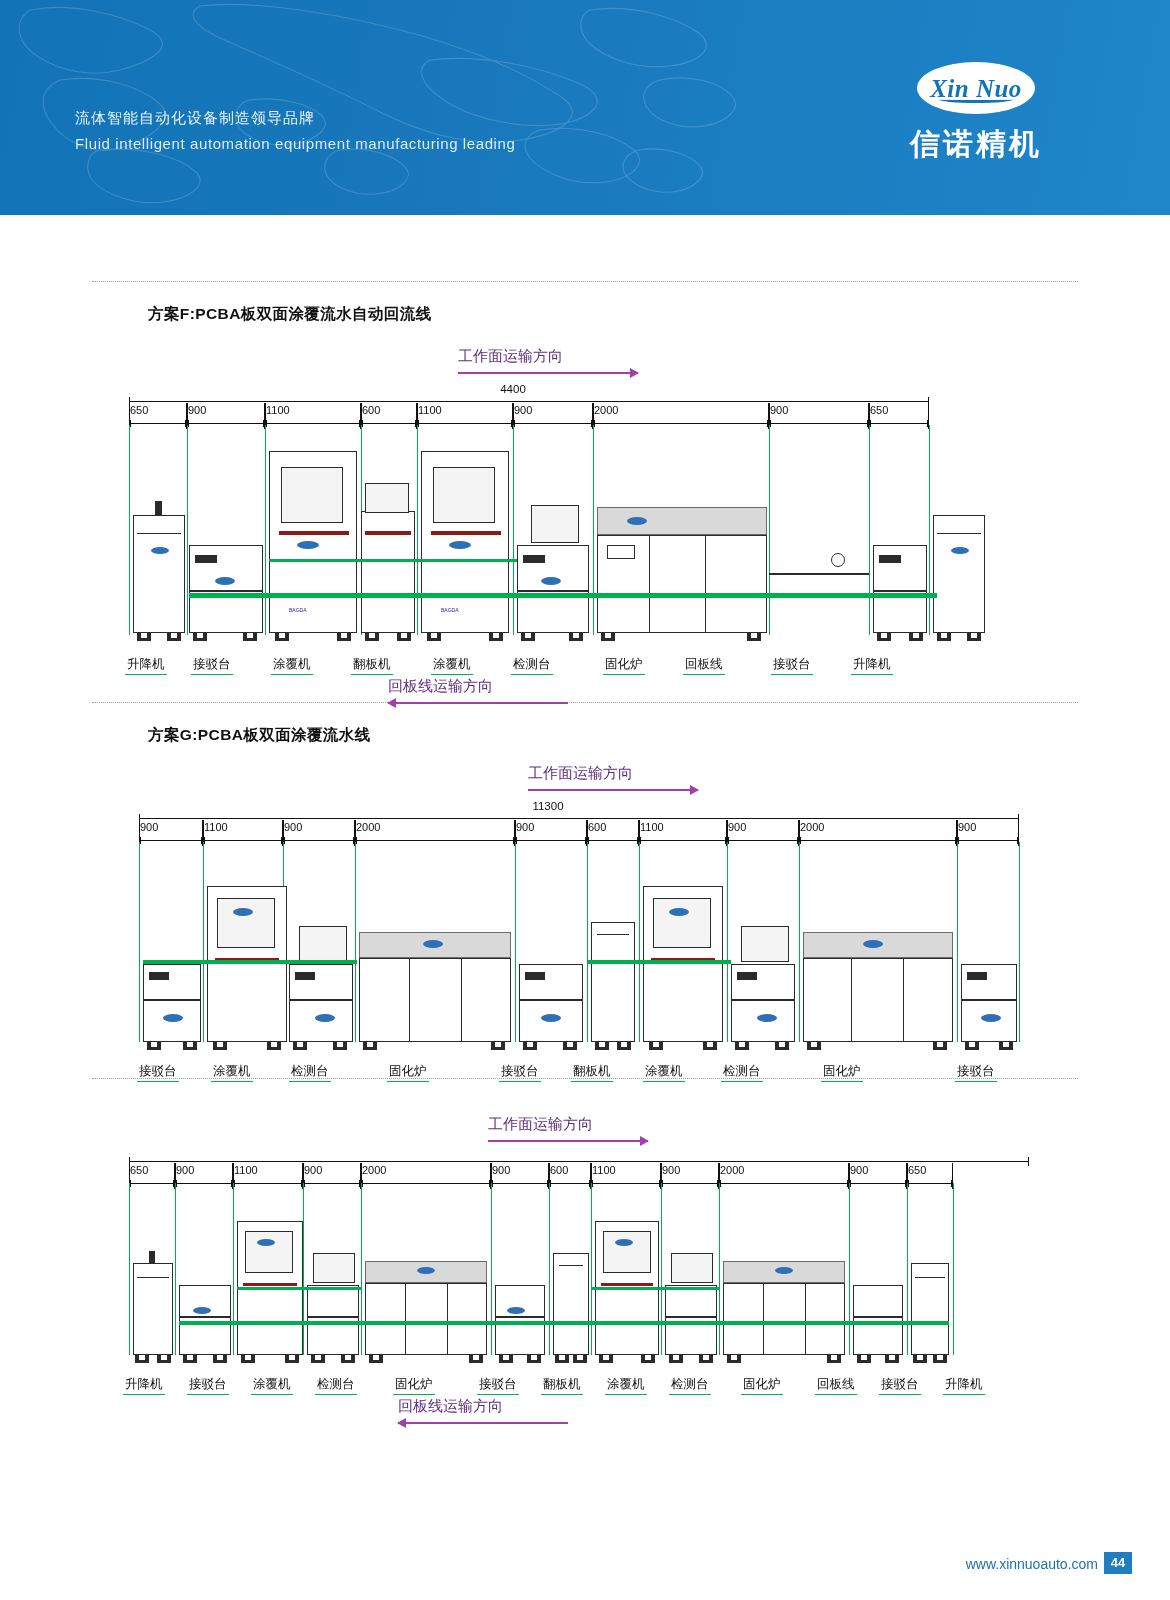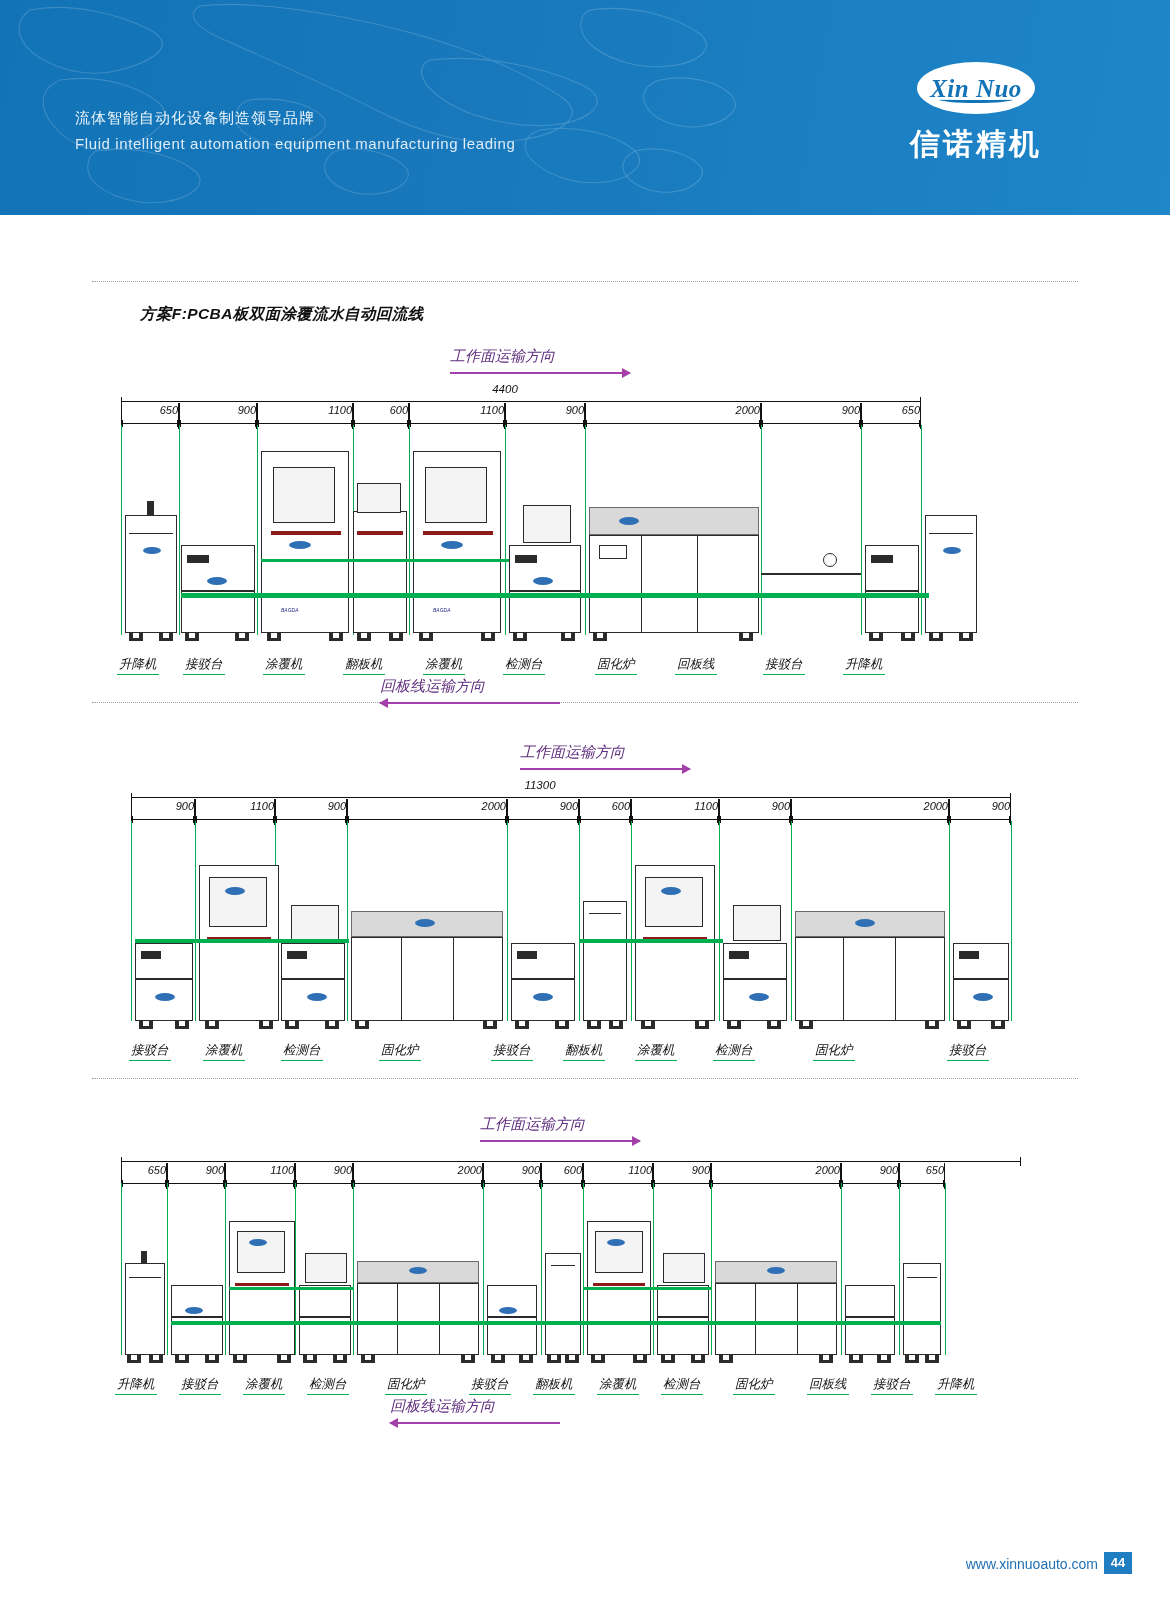--- a/index.html
+++ b/index.html
@@ -61,21 +61,21 @@
 
   
   .content { position:relative; width:1170px; }
 
   .divider {
     margin:0 92px;
     border-top:1px dotted #9aa0a6;
     height:0;
   }
 
-  .section { position:relative; padding:22px 0 8px 0;font-style:italic; }
+  .section { position:relative; padding:22px 0 8px 8px; }
   .section-title {
     margin-left:140px;
     font-size:15.5px; font-weight:bold; color:#111;
     letter-spacing:.4px;
   }
 
   
   .diagram { position:relative; margin:0 auto; }
 
   
@@ -112,21 +112,21 @@
   .dim-line::before { left:0; }
   .dim-line::after { right:0; }
 
   .seg-row { position:absolute; }
   .seg {
     position:absolute; top:0; height:26px;
     border-left:1px solid #111; border-right:1px solid #111;
   }
   .seg span {
     position:absolute; left:0; right:0; top:1px;
-    text-align:right; font-size:11px; color:#111;
+    text-align:left; font-size:11px; color:#111;
   }
   .seg i {
     position:absolute; left:0; right:0; top:20px; height:1px; background:#111;
   }
   .seg i::before, .seg i::after{
     content:""; position:absolute; top:-3px; width:1px; height:7px; background:#111;
   }
   .seg i::before{left:0;} .seg i::after{right:0;}
 
   
@@ -361,20 +361,21 @@
         <span class="arrow-line">
             <i></i>
           </span>
       </div>
     </div>
   </div>
 
   <div class="divider"></div>
 
   <div class="section" style="height:375px">
+    <div class="section-title">方案G:PCBA板双面涂覆流水线</div>
 
     <div class="diagram" style="width:1010px; height:330px; margin-left:85px; position:relative;">
 
       <div class="dir right" style="left:435px; top:18px; width:170px;">
         <span class="txt">工作面运输方向</span>
         <span class="arrow-line">
             <i></i>
           </span>
       </div>
 

